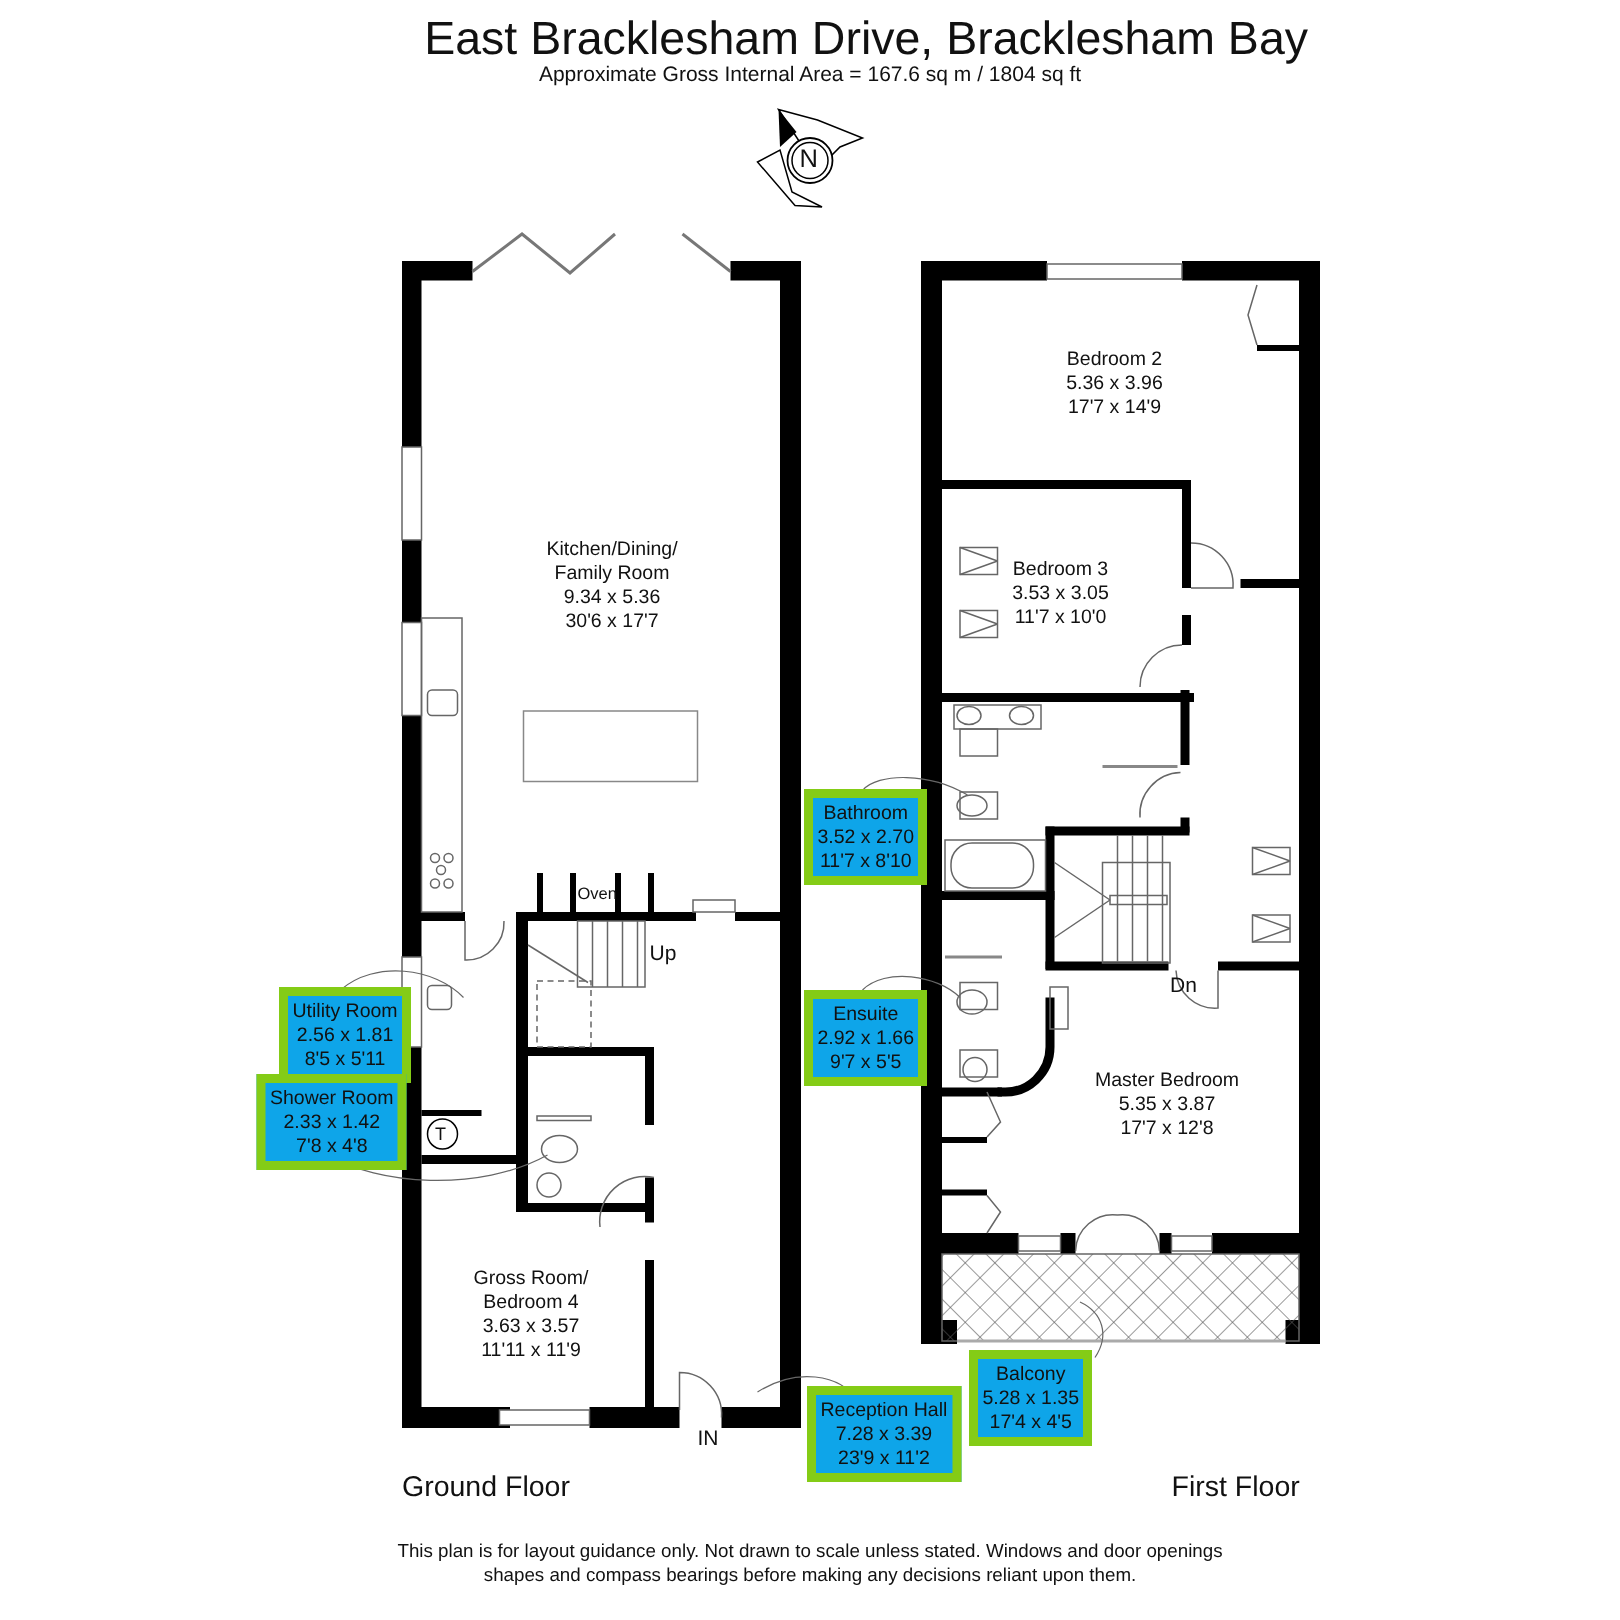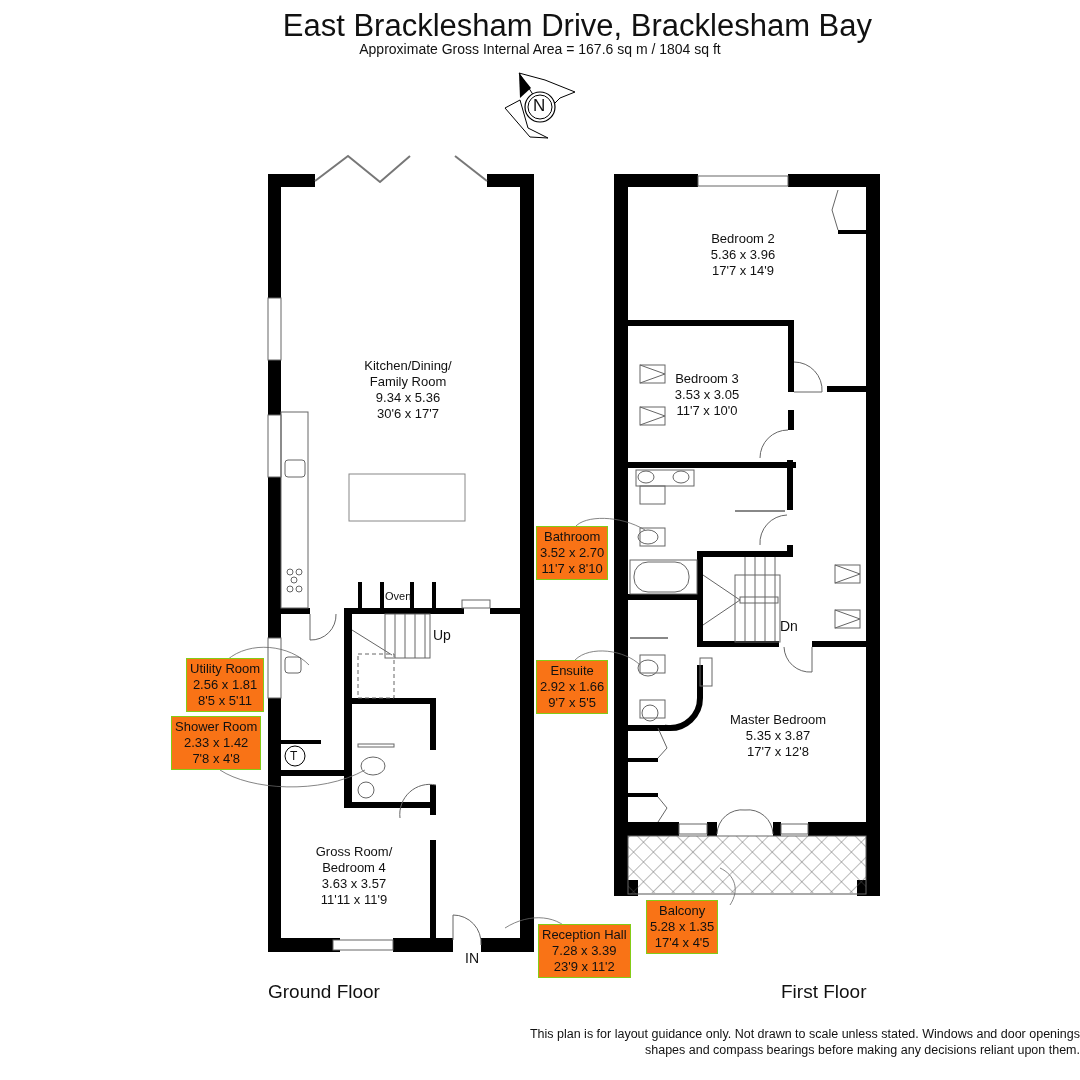--- a/index.html
+++ b/index.html
@@ -5,26 +5,26 @@
   html, body { margin:0; padding:0; background:#ffffff; }
   body { width:1080px; height:1080px; position:relative; overflow:hidden;
          font-family:"Liberation Sans", sans-serif; color:#111; }
   .title { position:absolute; left:0; width:872px; top:8px; text-align:right;
            font-size:31px; }
   .subtitle { position:absolute; left:0; width:1080px; top:41px; text-align:center;
               font-size:14px; }
   .floor-label { position:absolute; font-size:19px; }
   .disclaimer { position:absolute; left:0; width:1080px; top:1026px; text-align:center;
                 font-size:12.5px; line-height:16px; }
-  .disclaimer div { white-space:nowrap;text-align:right; }
+  .disclaimer div { white-space:nowrap; }
   svg.plan { position:absolute; left:0; top:0; }
   .room { position:absolute; text-align:center; font-size:13px; line-height:16px;
           white-space:nowrap; transform:translateX(-50%); }
   .callout { position:absolute; text-align:center; font-size:13px; line-height:16px;
-             white-space:nowrap; background:#f97316; border:1px solid #84cc16; padding:2px 3px; }
+             white-space:nowrap; background:#0ea5e9; border:6px solid #84cc16; padding:2px 3px; }
   .small { position:absolute; font-size:11px; }
   .tag { position:absolute; font-size:14px; }
 </style>
 </head>
 <body>
 
 <div class="title">East Bracklesham Drive, Bracklesham Bay</div>
 <div class="subtitle">Approximate Gross Internal Area = 167.6 sq m / 1804 sq ft</div>
 
 <svg class="plan" width="1080" height="1080" viewBox="0 0 1080 1080">
@@ -289,21 +289,21 @@
 <div class="room" style="left:778px; top:712px;">
   <div>Master Bedroom</div>
   <div>5.35 x 3.87</div>
   <div>17'7 x 12'8</div>
 </div>
 <div class="callout" style="left:646px; top:900px;">
   <div>Balcony</div>
   <div>5.28 x 1.35</div>
   <div>17'4 x 4'5</div>
 </div>
-<div class="tag" style="left:780px; top:618px;">Dn</div>
+<div class="tag" style="left:780px; top:648px;">Dn</div>
 <div class="floor-label" style="left:781px; top:981px;">First Floor</div>
 
 <div class="tag" style="left:533px; top:96px; font-size:17px;">N</div>
 
 <div class="disclaimer">
   <div>This plan is for layout guidance only. Not drawn to scale unless stated. Windows and door openings</div>
   <div>shapes and compass bearings before making any decisions reliant upon them.</div>
 </div>
 
 </body></html>

